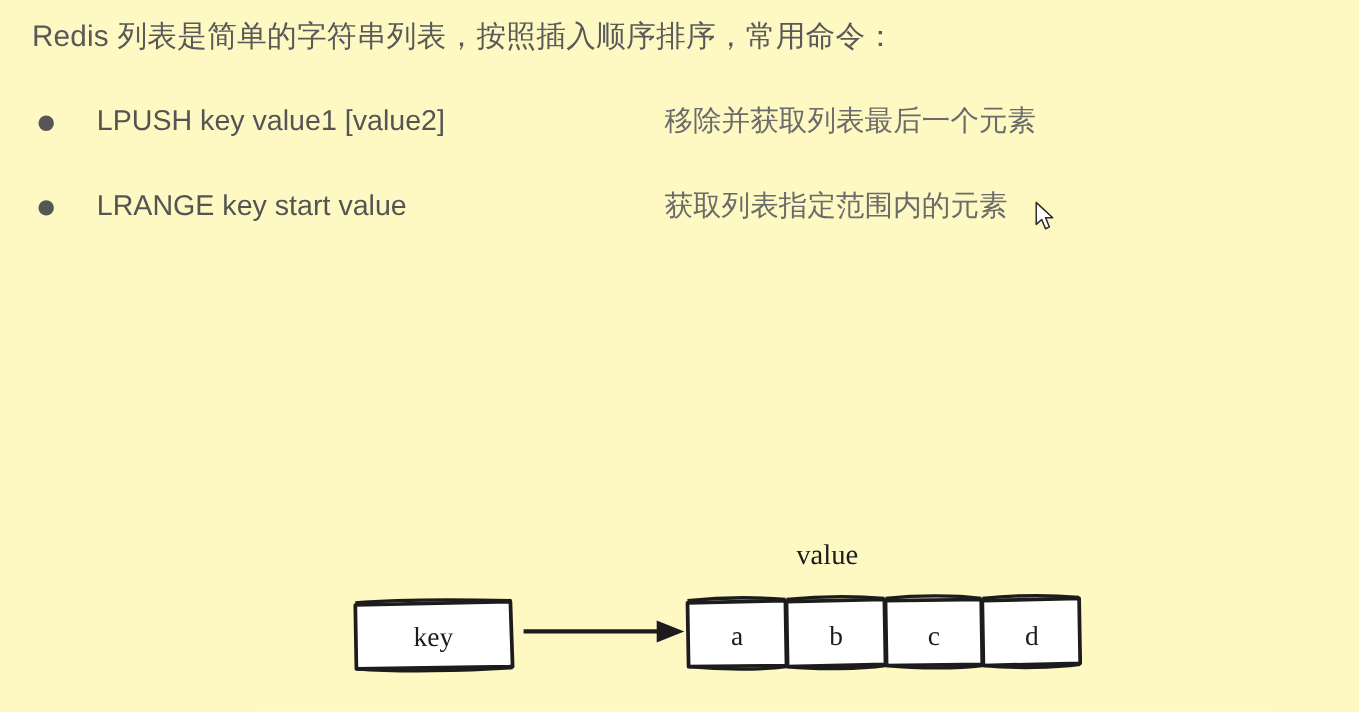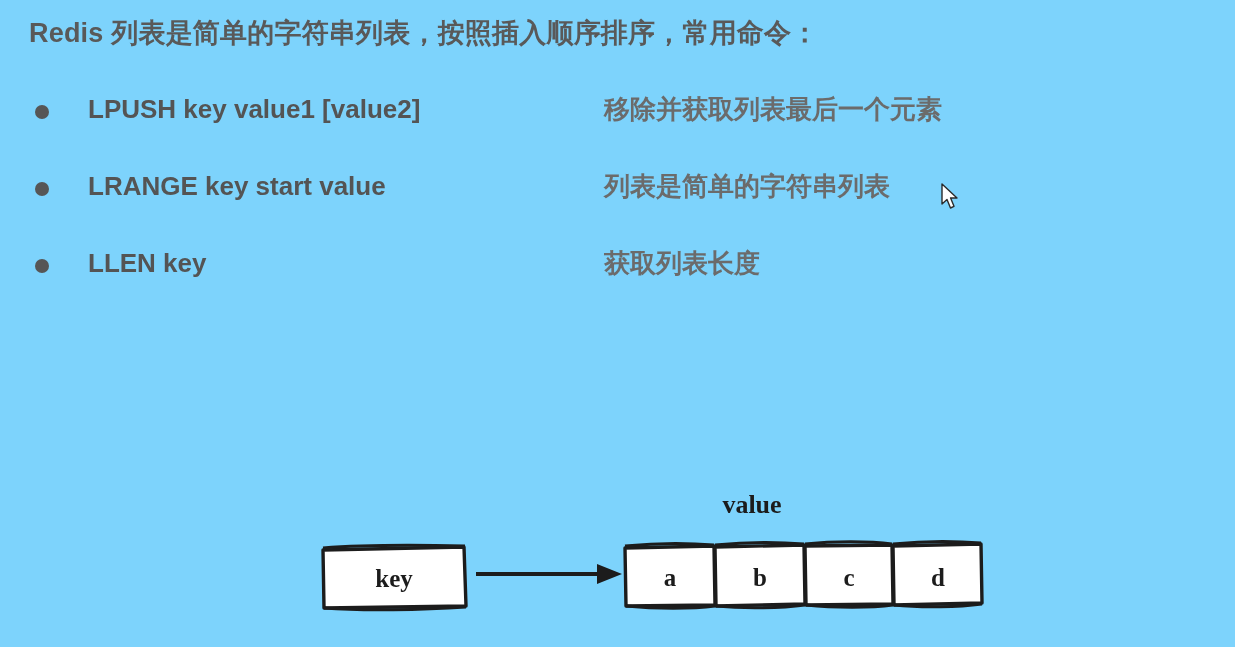--- a/index.html
+++ b/index.html
@@ -12,22 +12,21 @@
     height: 647px;
     position: relative;
     overflow: hidden;
     font-family: "Liberation Sans", "DejaVu Sans", sans-serif;
     -webkit-font-smoothing: antialiased;
   }
 
   .slide {
     position: absolute;
     inset: 0;
-    background: #7dd3fc;
-    font-weight: bold;
+    background: #fef9c3;
   }
 
   
   .heading {
     position: absolute;
     left: 29px;
     top: 14px;
     font-size: 27px;
     line-height: 38px;
     color: #595959;
@@ -111,29 +110,24 @@
 
     <div class="cmd-row">
       <span class="bullet-dot"></span>
       <span class="cmd-name">LPUSH key value1 [value2]</span>
       <span class="cmd-desc">移除并获取列表最后一个元素</span>
     </div>
 
     <div class="cmd-row">
       <span class="bullet-dot"></span>
       <span class="cmd-name">LRANGE key start value</span>
-      <span class="cmd-desc">列表是简单的字符串列表</span>
+      <span class="cmd-desc">获取列表指定范围内的元素</span>
     </div>
 
 
-    <div class="cmd-row">
-      <span class="bullet-dot"></span>
-      <span class="cmd-name">LLEN key</span>
-      <span class="cmd-desc">获取列表长度</span>
-    </div>
 
   </div>
 
   <div class="diagram">
     <svg width="720" height="155" viewBox="0 0 720 155" xmlns="http://www.w3.org/2000/svg">
 
       <text class="dg-label" x="452" y="45" font-size="26" text-anchor="middle">value</text>
 
       <g>
         <path d="M23,82 L164,79 L166,138 L24,140 Z" fill="#ffffff" stroke="#1c1c1c" stroke-width="3.4" stroke-linejoin="round"></path>

